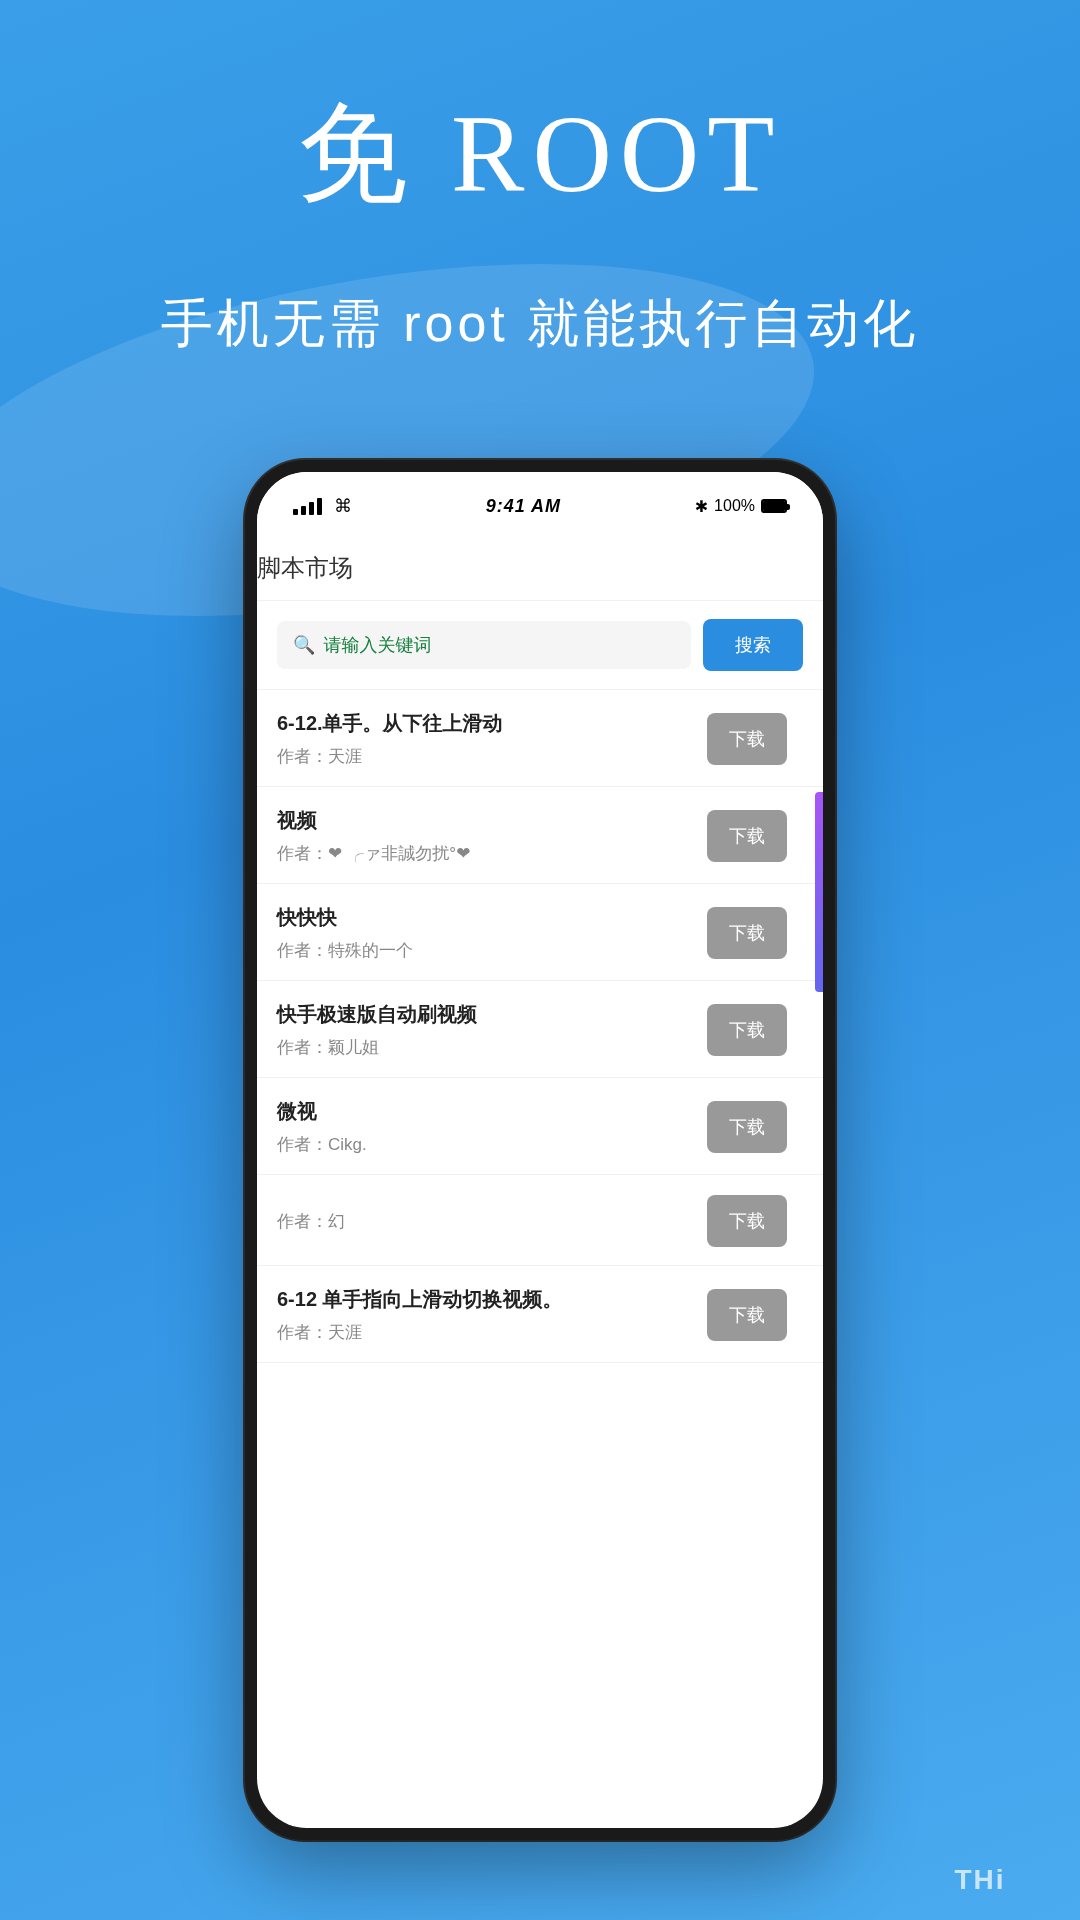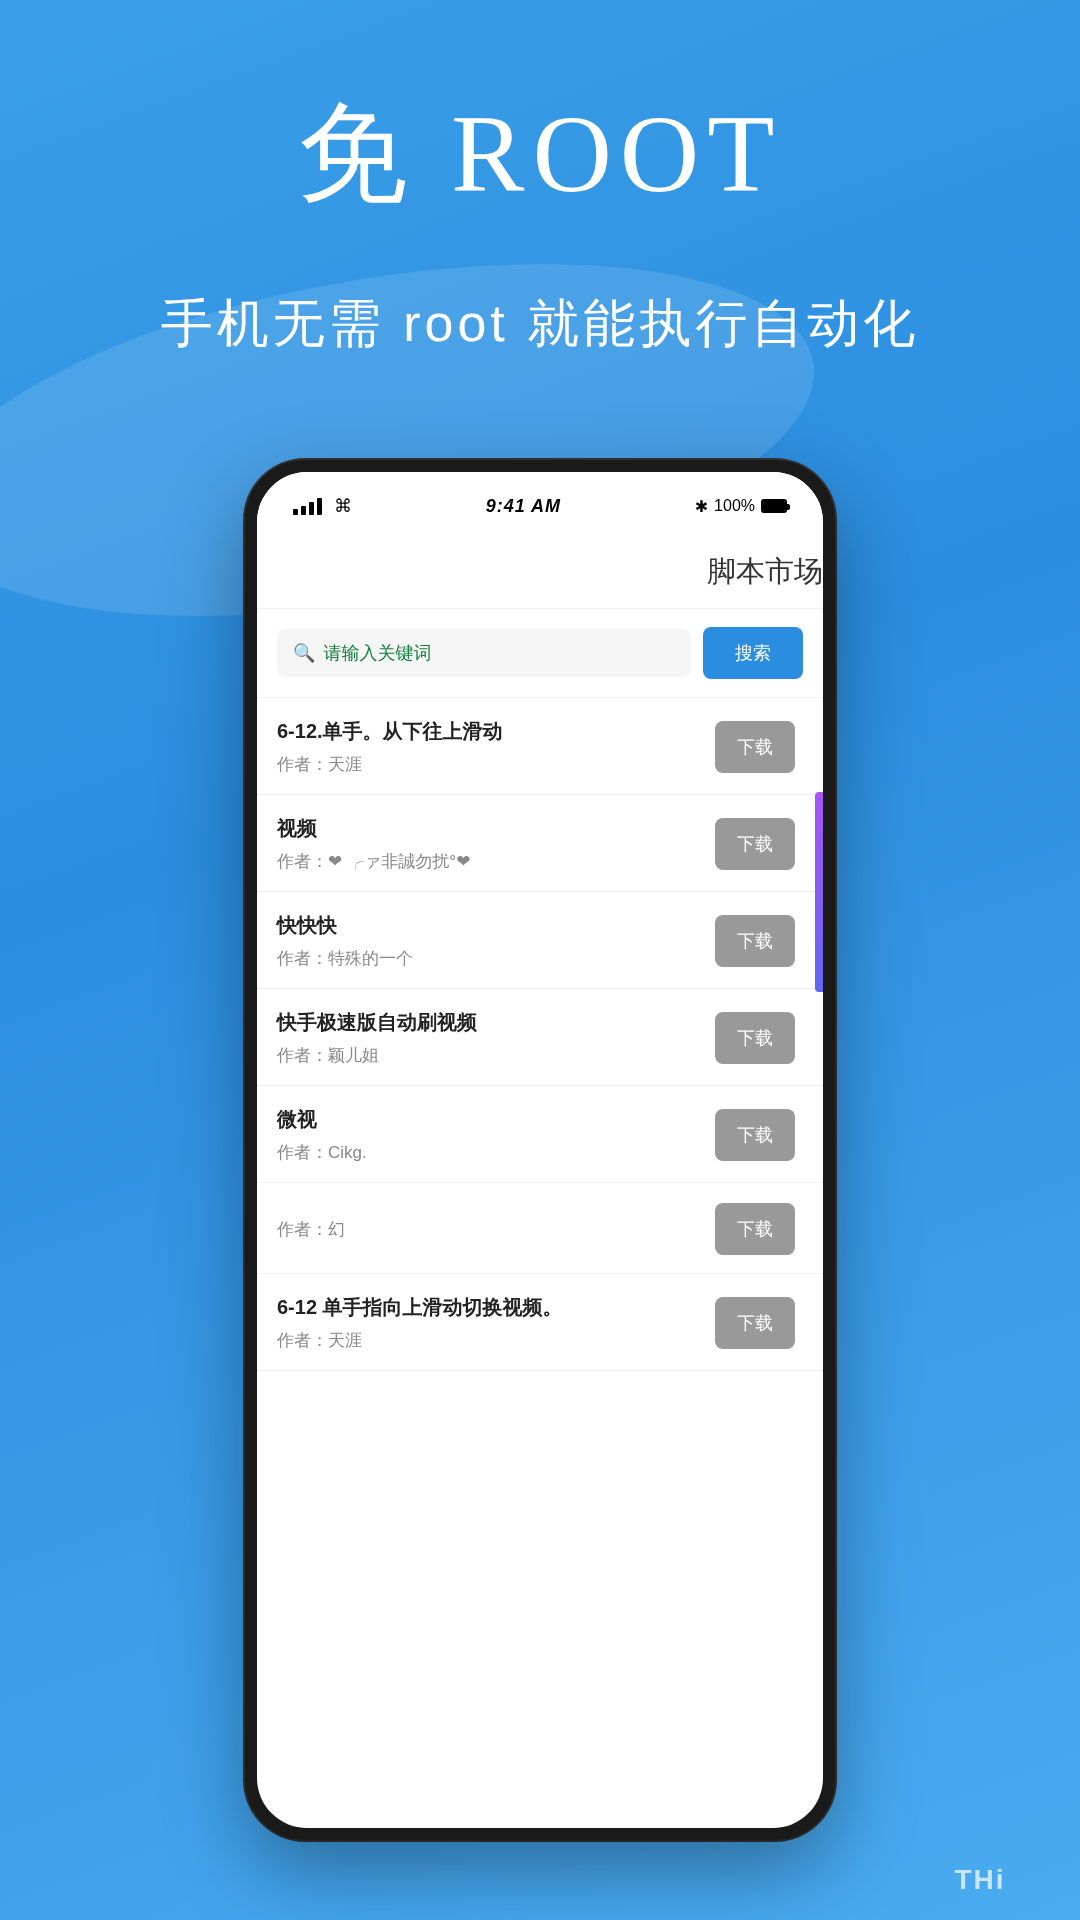--- a/index.html
+++ b/index.html
@@ -124,23 +124,23 @@
     .status-right {
       display: flex;
       align-items: center;
       gap: 6px;
       font-size: 16px;
       color: #000;
     }
 
     
     .app-header {
-      text-align: right;
+      text-align: left;
       padding: 20px 0 16px;
-      font-size: 29px;
+      font-size: 24px;
       color: #333;
       border-bottom: 1px solid #f0f0f0;
       background: #fff;
     }
 
     
     .search-area {
       display: flex;
       align-items: center;
       padding: 18px 20px;
@@ -183,21 +183,21 @@
     
     .script-list {
       overflow: hidden;
       background: #fff;
     }
 
     .script-item {
       display: flex;
       align-items: center;
       justify-content: flex-end;
-      padding: 20px 28px 18px 20px;
+      padding: 20px 36px 18px 20px;
       border-bottom: 1px solid #f0f0f0;
     }
 
     .script-info {
       flex: 1;
     }
 
     .script-name {
       font-size: 20px;
       font-weight: 600;

